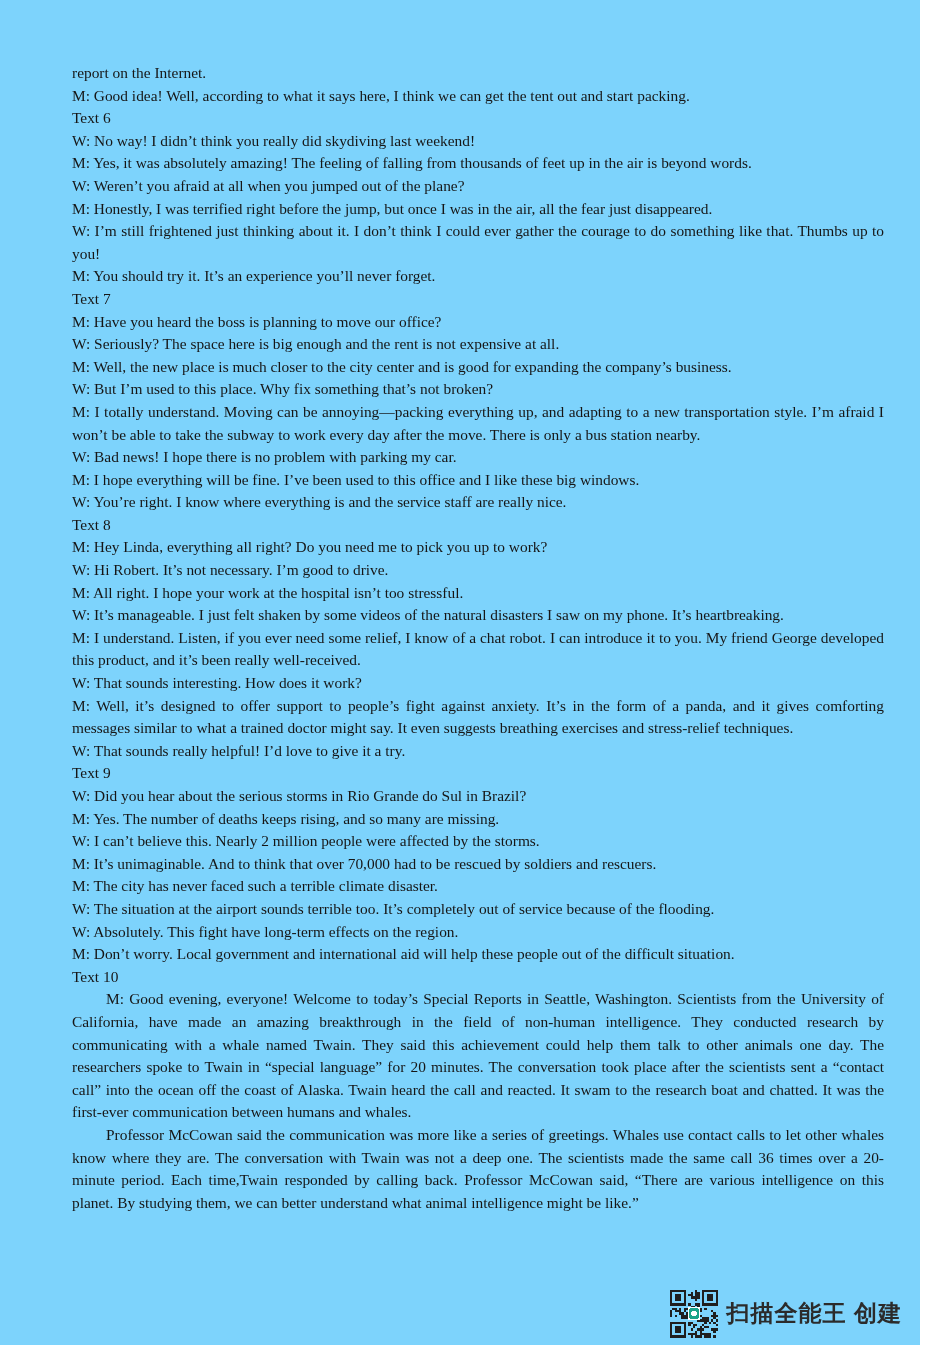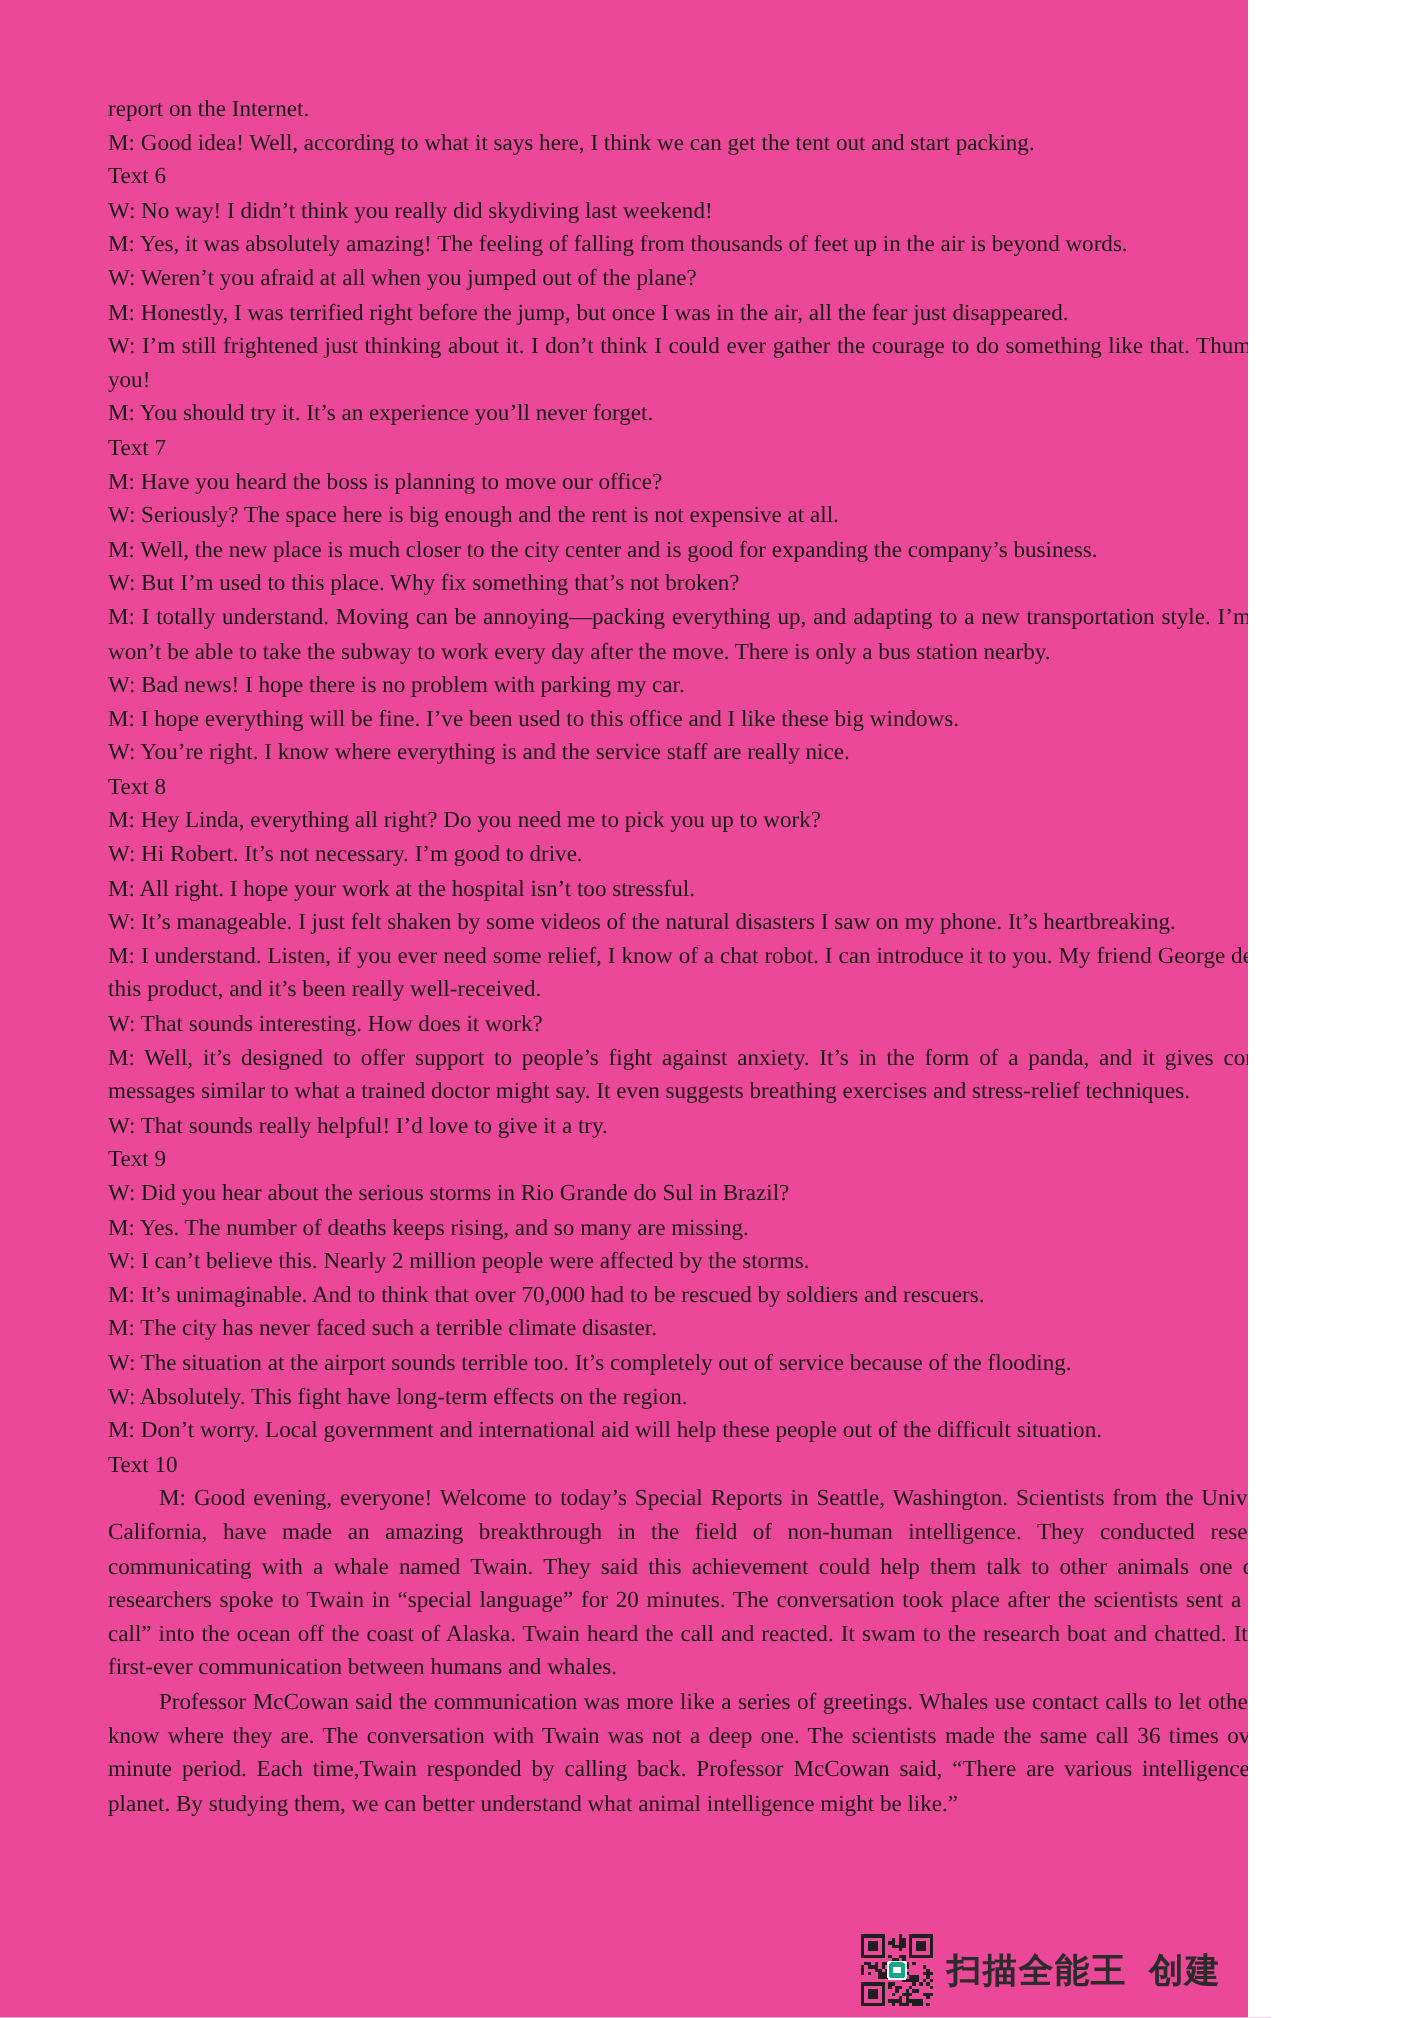--- a/index.html
+++ b/index.html
@@ -2,23 +2,23 @@
 <html><head>
 <meta charset="utf-8">
 <style>
   html, body {
     margin: 0;
     padding: 0;
     background: #ffffff;
   }
   .page {
     position: relative;
-    width: 832px;
+    width: 920px;
     height: 1345px;
-    background: #ec4899;
+    background: #7dd3fc;
     overflow: hidden;
     font-family: "Liberation Serif", "DejaVu Serif", serif;
     color: #161616;
   }
   .doc-body {
     position: absolute;
     left: 72px;
     top: 62px;
     width: 812px;
     font-size: 15.4px;
@@ -50,21 +50,21 @@
     width: 48px;
     height: 51px;
     position: relative;
   }
   .qr-box svg {
     display: block;
     width: 100%;
     height: 100%;
   }
   .watermark-label {
-    font-family: Liberation Mono, monospace;
+    font-family: Liberation Sans, sans-serif;
     font-size: 23px;
     font-weight: 600;
     color: #2b2b2b;
     letter-spacing: 1px;
     white-space: nowrap;
   }
 </style>
 </head>
 <body>
 

